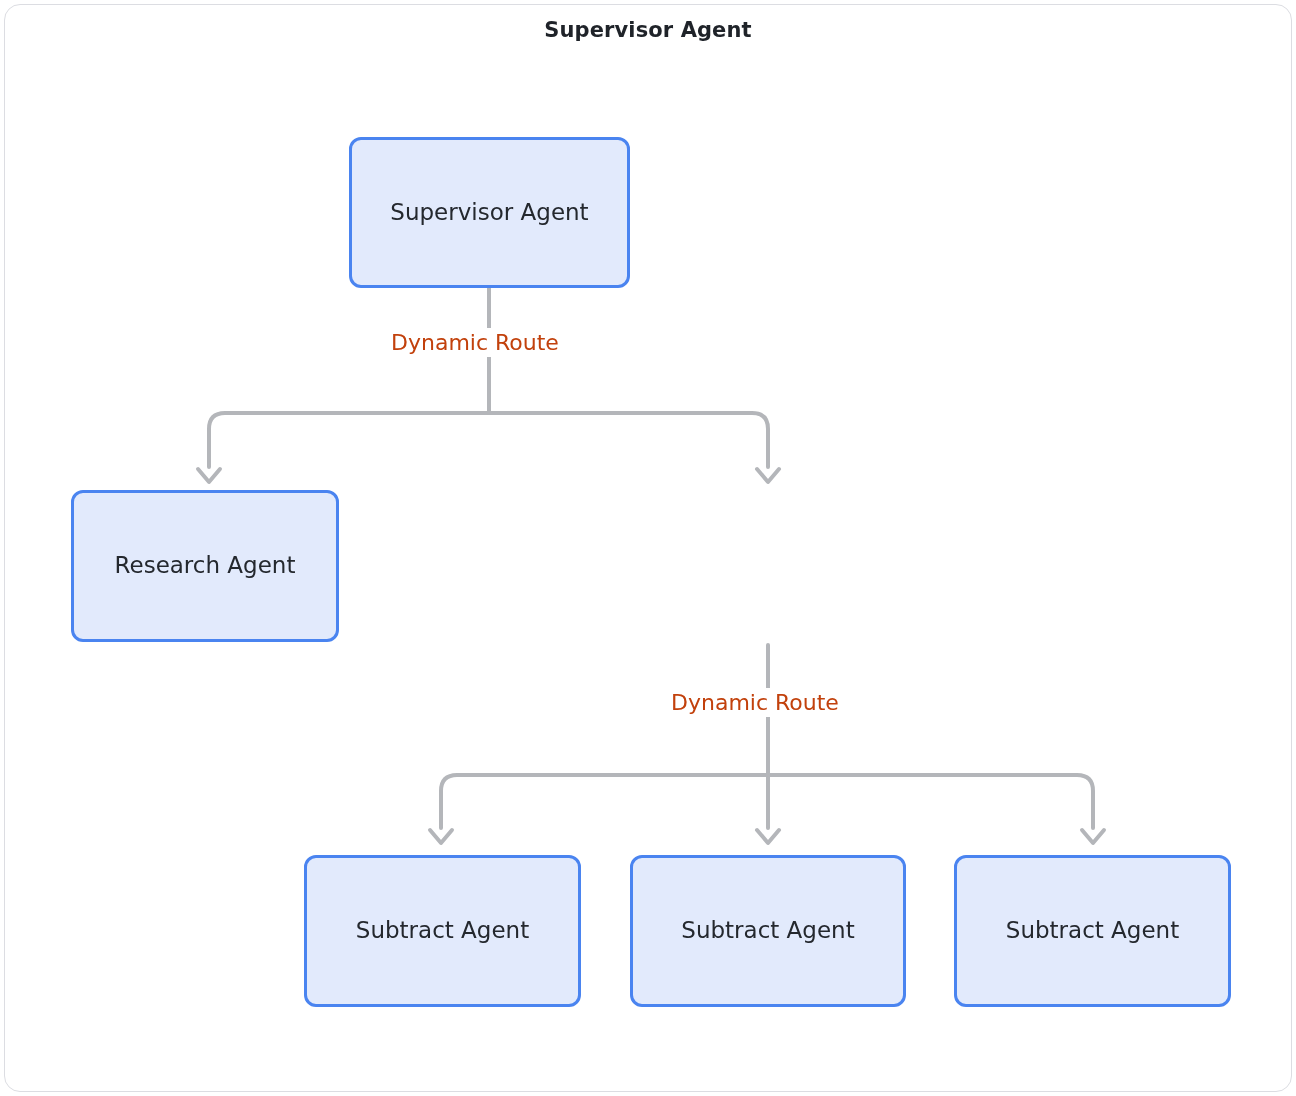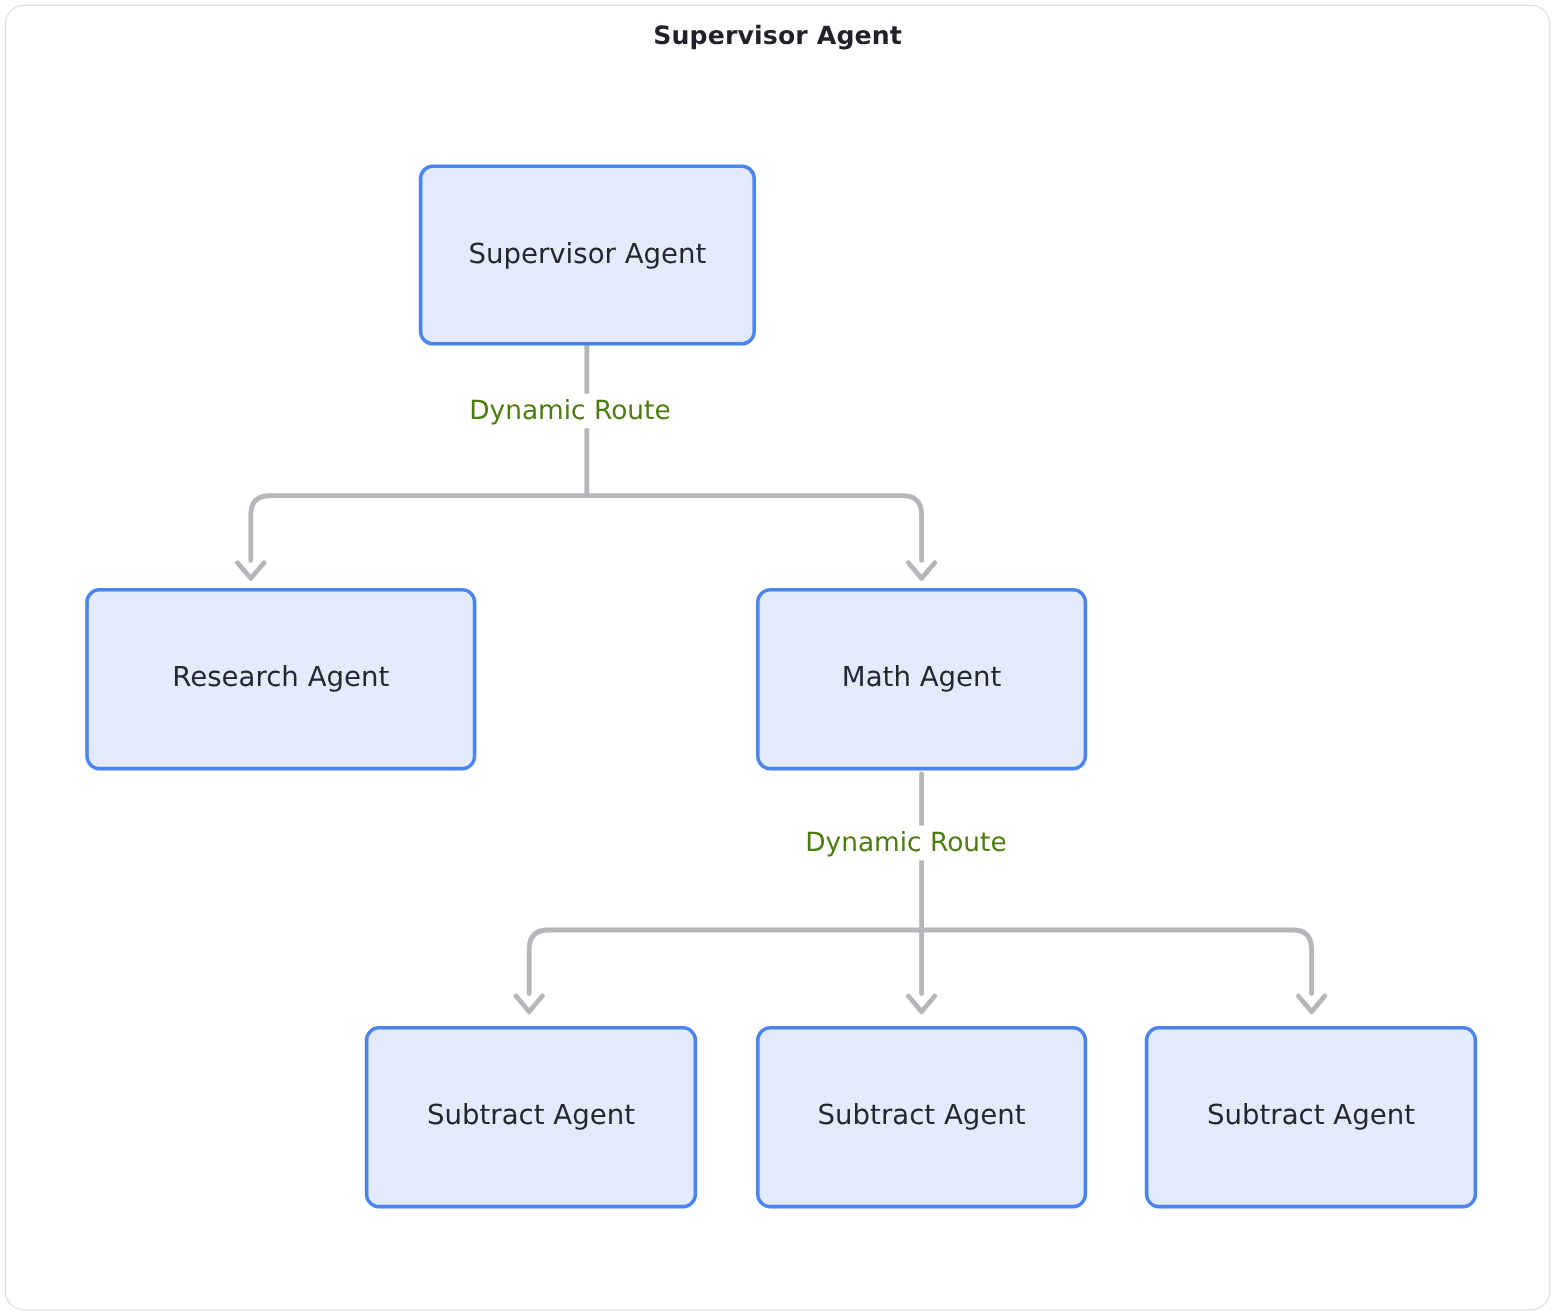--- a/index.html
+++ b/index.html
@@ -67,21 +67,21 @@
   .node-label {
     font-size: 23px;
     color: #24282e;
     line-height: 1.2;
     padding: 0 10px;
   }
   
   .edge-label {
     position: absolute;
     font-size: 22px;
-    color: #4d7c0f;
+    color: #c2410c;
     background: #ffffff;
     padding: 2px 8px;
     white-space: nowrap;
     text-align: center;
   }
 </style>
 </head>
 <body>
 
 <div id="diagram-root">
@@ -114,27 +114,24 @@
     <use href="#arrow-chevron" x="0" y="0" transform="translate(768,843)"></use>
 
     <path d="M 768 775 L 1077 775 Q 1093 775 1093 791 L 1093 828" fill="none" stroke="#b4b6ba" stroke-width="4" stroke-linecap="round" stroke-linejoin="round"></path>
     <use href="#arrow-chevron" x="0" y="0" transform="translate(1093,843)"></use>
   </svg>
 
   <div class="node" style="left:349px; top:137px; width:281px; height:151px;">
     <span class="node-label">Supervisor Agent</span>
   </div>
 
-  <div class="node" style="left:71px; top:490px; width:326px; height:152px;">
+  <div class="node" style="left:71px; top:490px; width:268px; height:152px;">
     <span class="node-label">Research Agent</span>
   </div>
 
-  <div class="node" style="left:630px; top:490px; width:276px; height:152px;">
-    <span class="node-label">Math Agent</span>
-  </div>
 
   <div class="node" style="left:304px; top:855px; width:277px; height:152px;">
     <span class="node-label">Subtract Agent</span>
   </div>
 
   <div class="node" style="left:630px; top:855px; width:276px; height:152px;">
     <span class="node-label">Subtract Agent</span>
   </div>
 
   <div class="node" style="left:954px; top:855px; width:277px; height:152px;">

